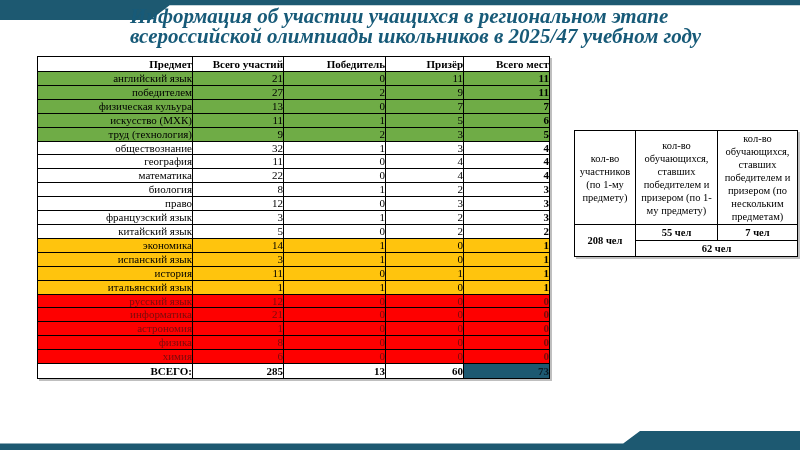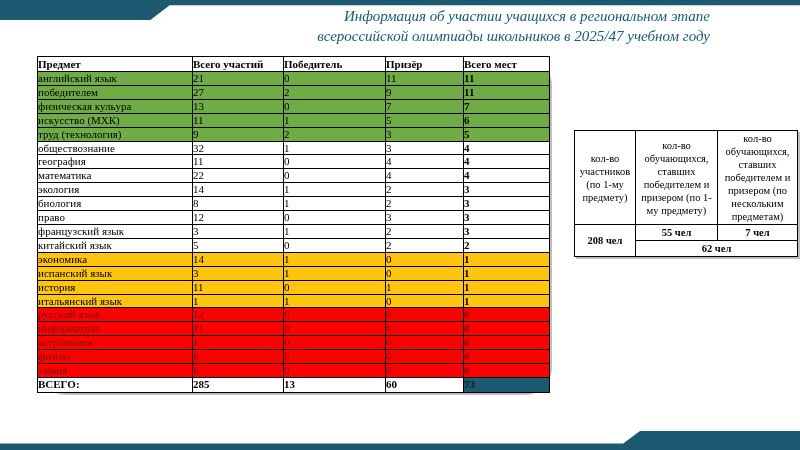--- a/index.html
+++ b/index.html
@@ -23,30 +23,29 @@
     clip-path:polygon(0 0,100% 0,100% 26%,21.2% 26%,18.8% 100%,0 100%);
   }
   .deco-bottom{
     position:absolute;left:0;top:431px;width:800px;height:19px;
     background:var(--accent);
     clip-path:polygon(80% 0,100% 0,100% 100%,0 100%,0 66%,77.9% 66%);
   }
   
   .title{
     position:absolute;left:130px;top:7px;width:580px;
-    text-align:right;font-weight:normal;font-style:italic;
-    font-size:15px;line-height:19.5px;color:var(--title);
+    text-align:left;font-weight:bold;font-style:italic;
+    font-size:21px;line-height:19.5px;color:var(--title);
   }
   
   .main-table{
     position:absolute;left:37px;top:56px;width:512px;
     border-collapse:collapse;table-layout:fixed;
-    font-size:11px;text-align:left;
+    font-size:11px;text-align:right;
     box-shadow:2px 2px 0 #bfbfbf;
-    border-radius:27px;
   }
   .main-table th,.main-table td{
     border:1px solid #000;padding:0;height:12.8px;line-height:12.9px;
     overflow:hidden;white-space:nowrap;
   }
   .main-table th{height:14px;font-weight:bold;background:#fff;}
   .row-green td{background:var(--green);}
   .row-white td{background:#ffffff;}
   .row-yellow td{background:var(--yellow);}
   .row-red td{background:var(--red);color:var(--red-text);}
@@ -143,27 +142,20 @@
         <td class="col-places">4</td>
       </tr>
       <tr class="row-white">
         <td>математика</td>
         <td>22</td>
         <td>0</td>
         <td>4</td>
         <td class="col-places">4</td>
       </tr>
       <tr class="row-white">
-        <td>экология</td>
-        <td>14</td>
-        <td>1</td>
-        <td>2</td>
-        <td class="col-places">3</td>
-      </tr>
-      <tr class="row-white">
         <td>биология</td>
         <td>8</td>
         <td>1</td>
         <td>2</td>
         <td class="col-places">3</td>
       </tr>
       <tr class="row-white">
         <td>право</td>
         <td>12</td>
         <td>0</td>

